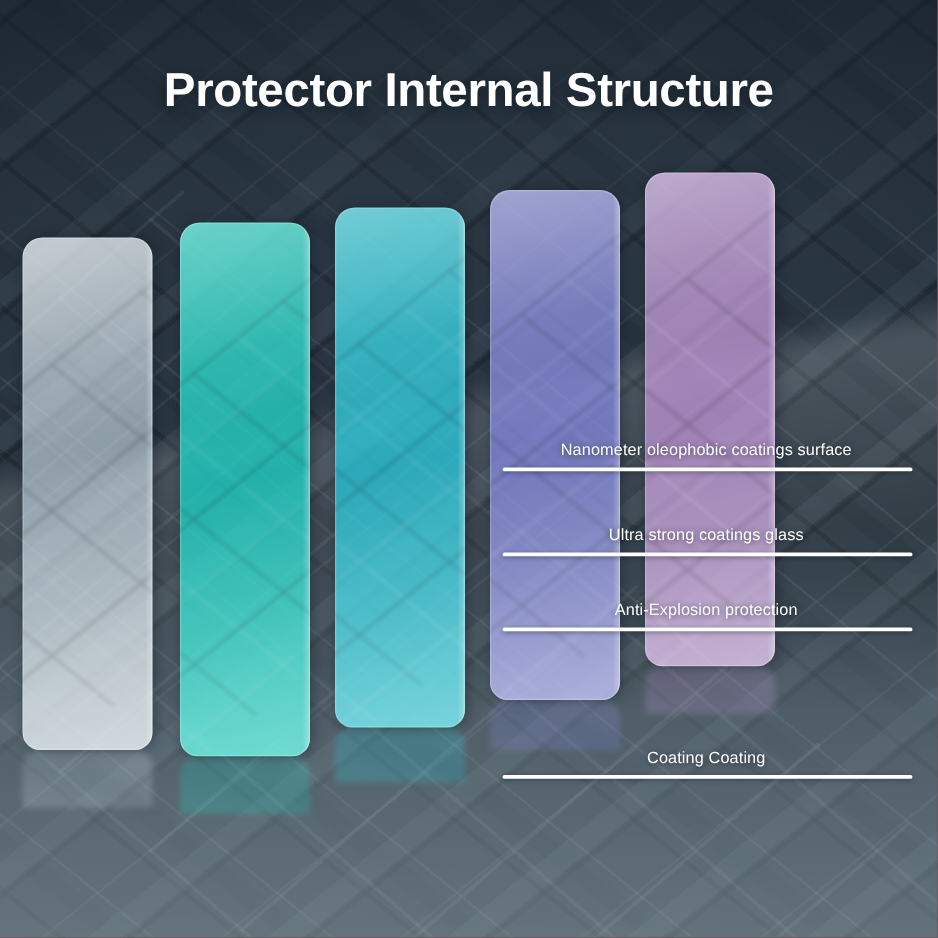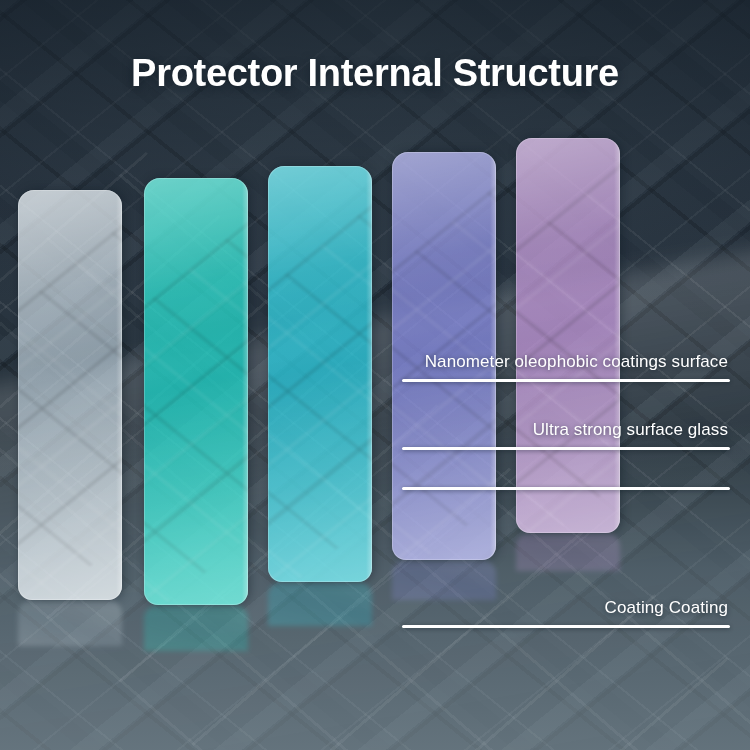--- a/index.html
+++ b/index.html
@@ -142,23 +142,23 @@
     opacity:.30;
     filter:blur(2.5px);
     transform:scaleY(-1);
   }
 
   
   .callouts{position:absolute;inset:0;}
   .callout{position:absolute;right:20px;}
   .callout .ctext{
     display:block;
-    text-align:right;
+    text-align:center;
     color:#ffffff;
-    font-size:17px;
+    font-size:13px;
     font-weight:normal;
     letter-spacing:.1px;
     text-shadow:0 1px 5px rgba(12,24,34,.60);
     white-space:nowrap;
     padding-right:2px;
   }
   .callout .cline{
     display:block;
     height:3px;
     margin-top:7px;
@@ -224,25 +224,26 @@
   </div>
 
   <div class="callouts">
 
     <div class="callout" style="top:352px; width:328px;">
       <span class="ctext">Nanometer oleophobic coatings surface</span>
       <span class="cline"></span>
     </div>
 
     <div class="callout" style="top:420px; width:328px;">
-      <span class="ctext">Ultra strong surface glass</span>
+      <span class="ctext">Ultra strong coatings glass</span>
       <span class="cline"></span>
     </div>
 
     <div class="callout" style="top:480px; width:328px;">
+      <span class="ctext">Anti-Explosion protection</span>
       <span class="cline"></span>
     </div>
 
 
     <div class="callout" style="top:598px; width:328px;">
       <span class="ctext">Coating Coating</span>
       <span class="cline"></span>
     </div>
 
   </div>

